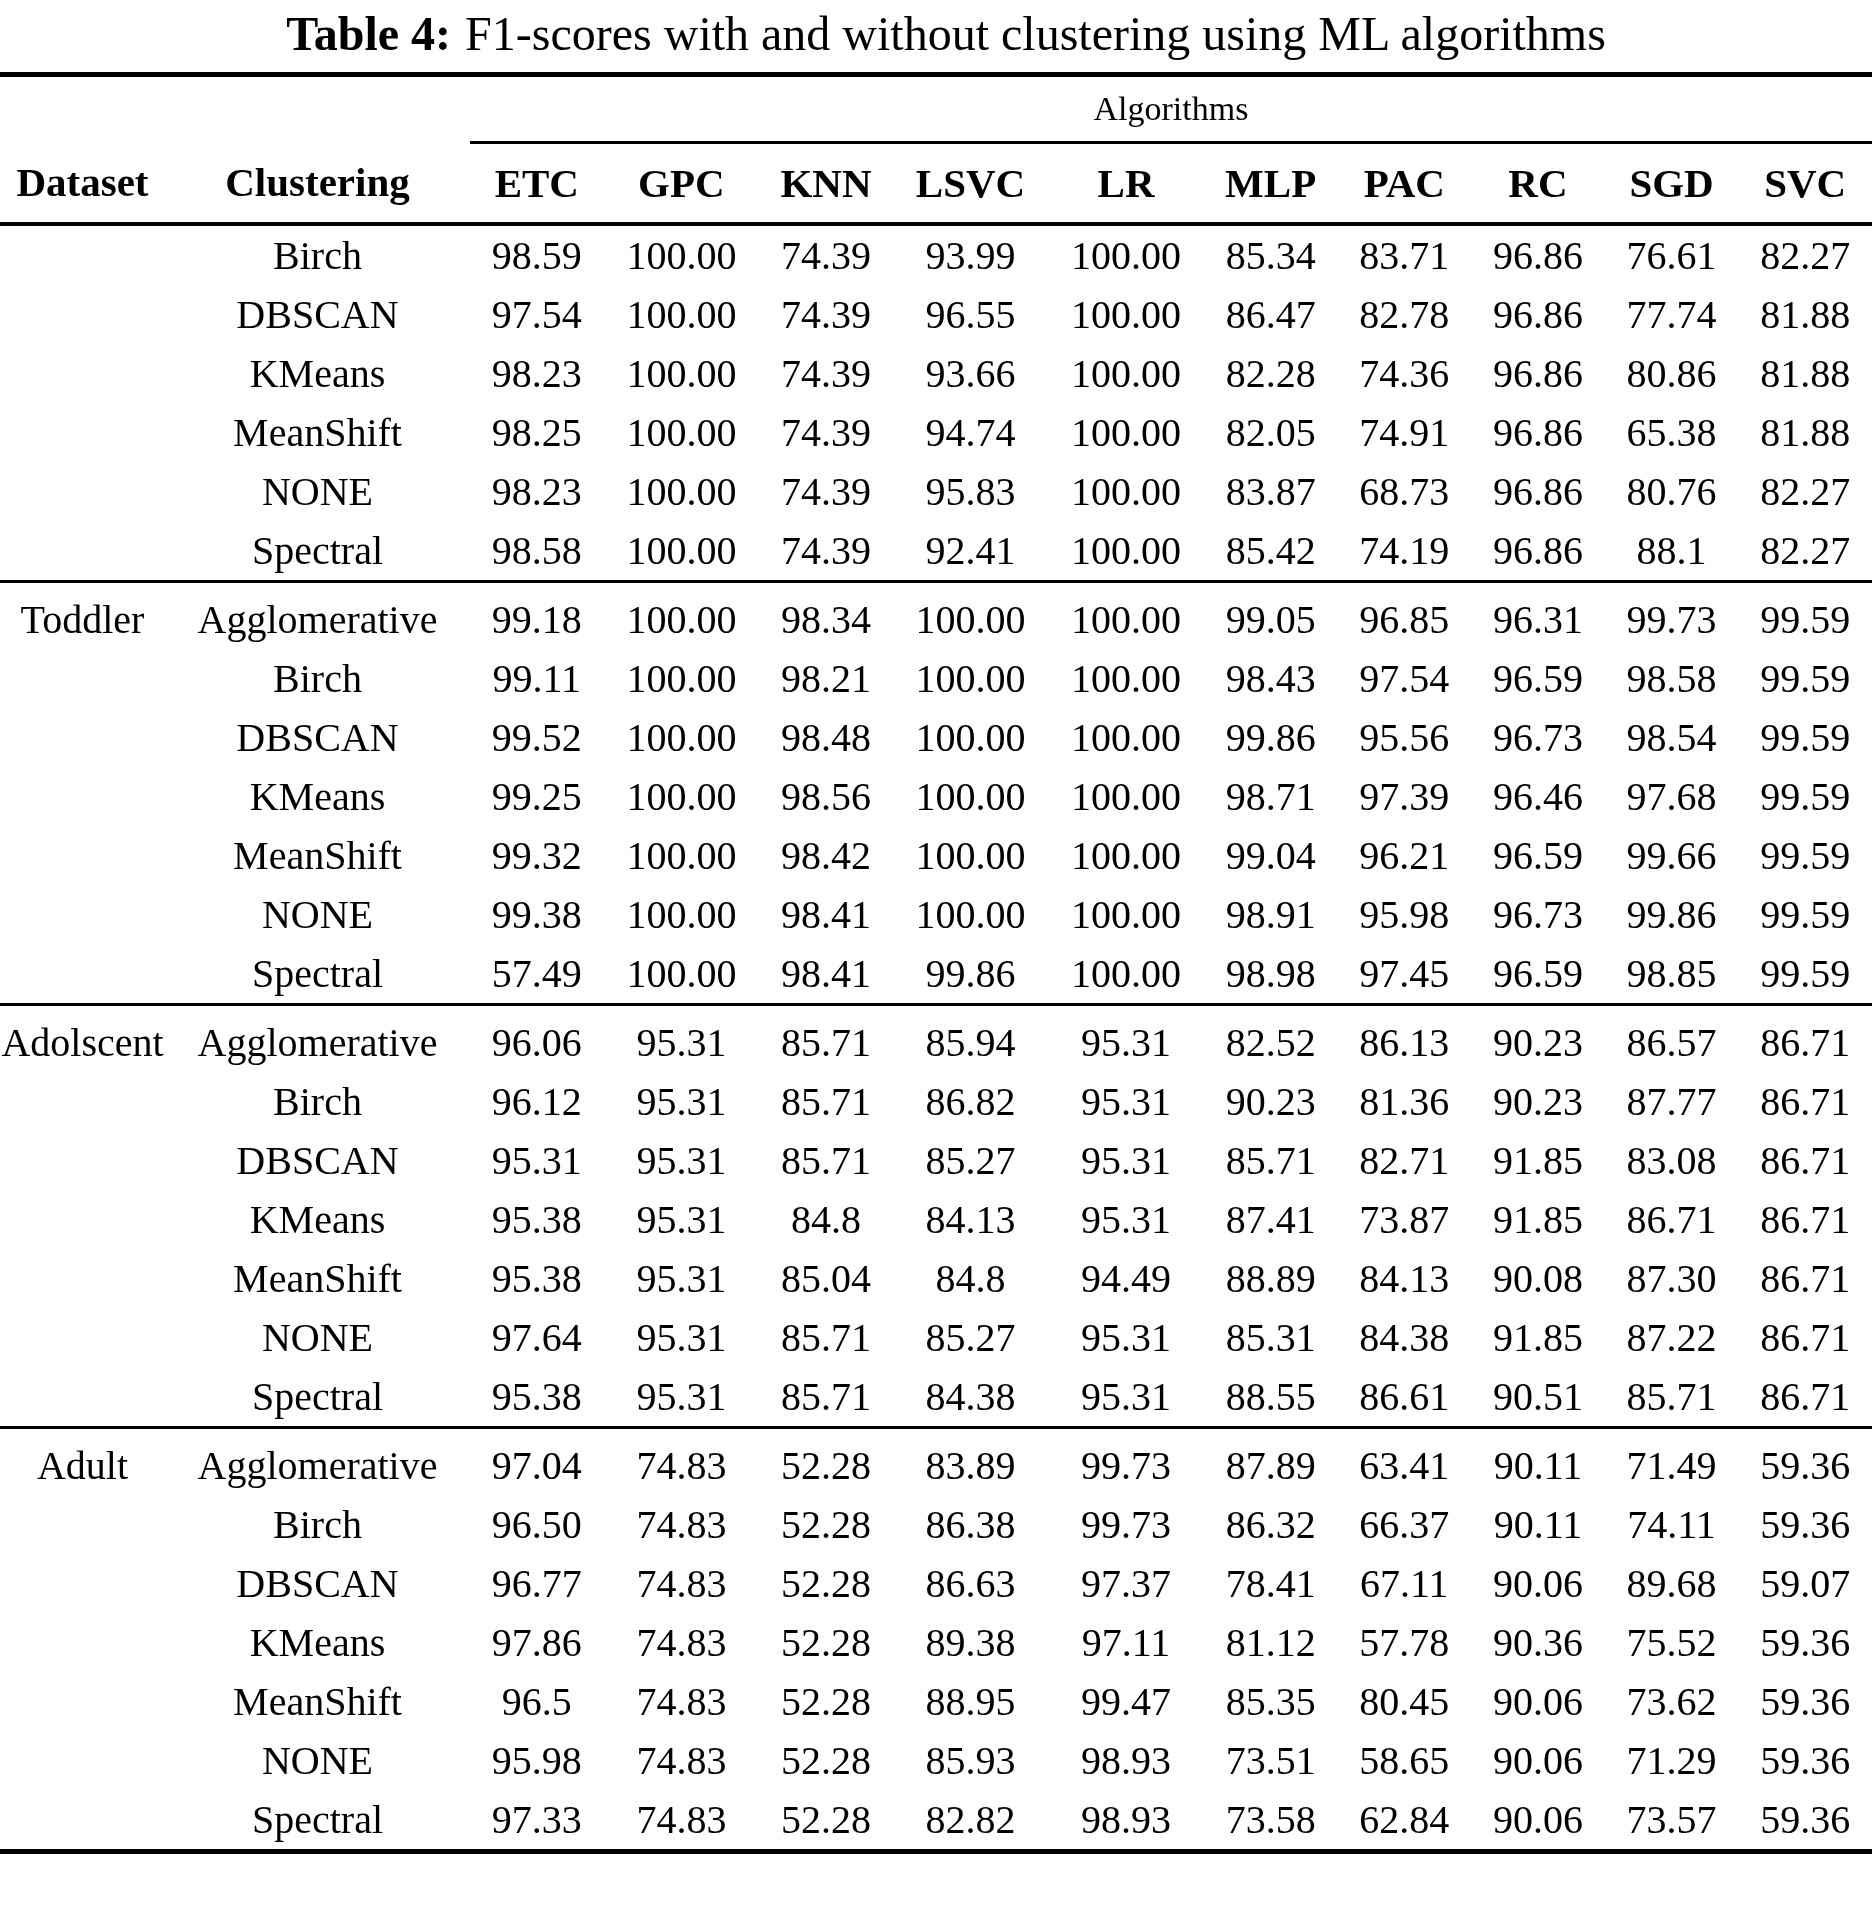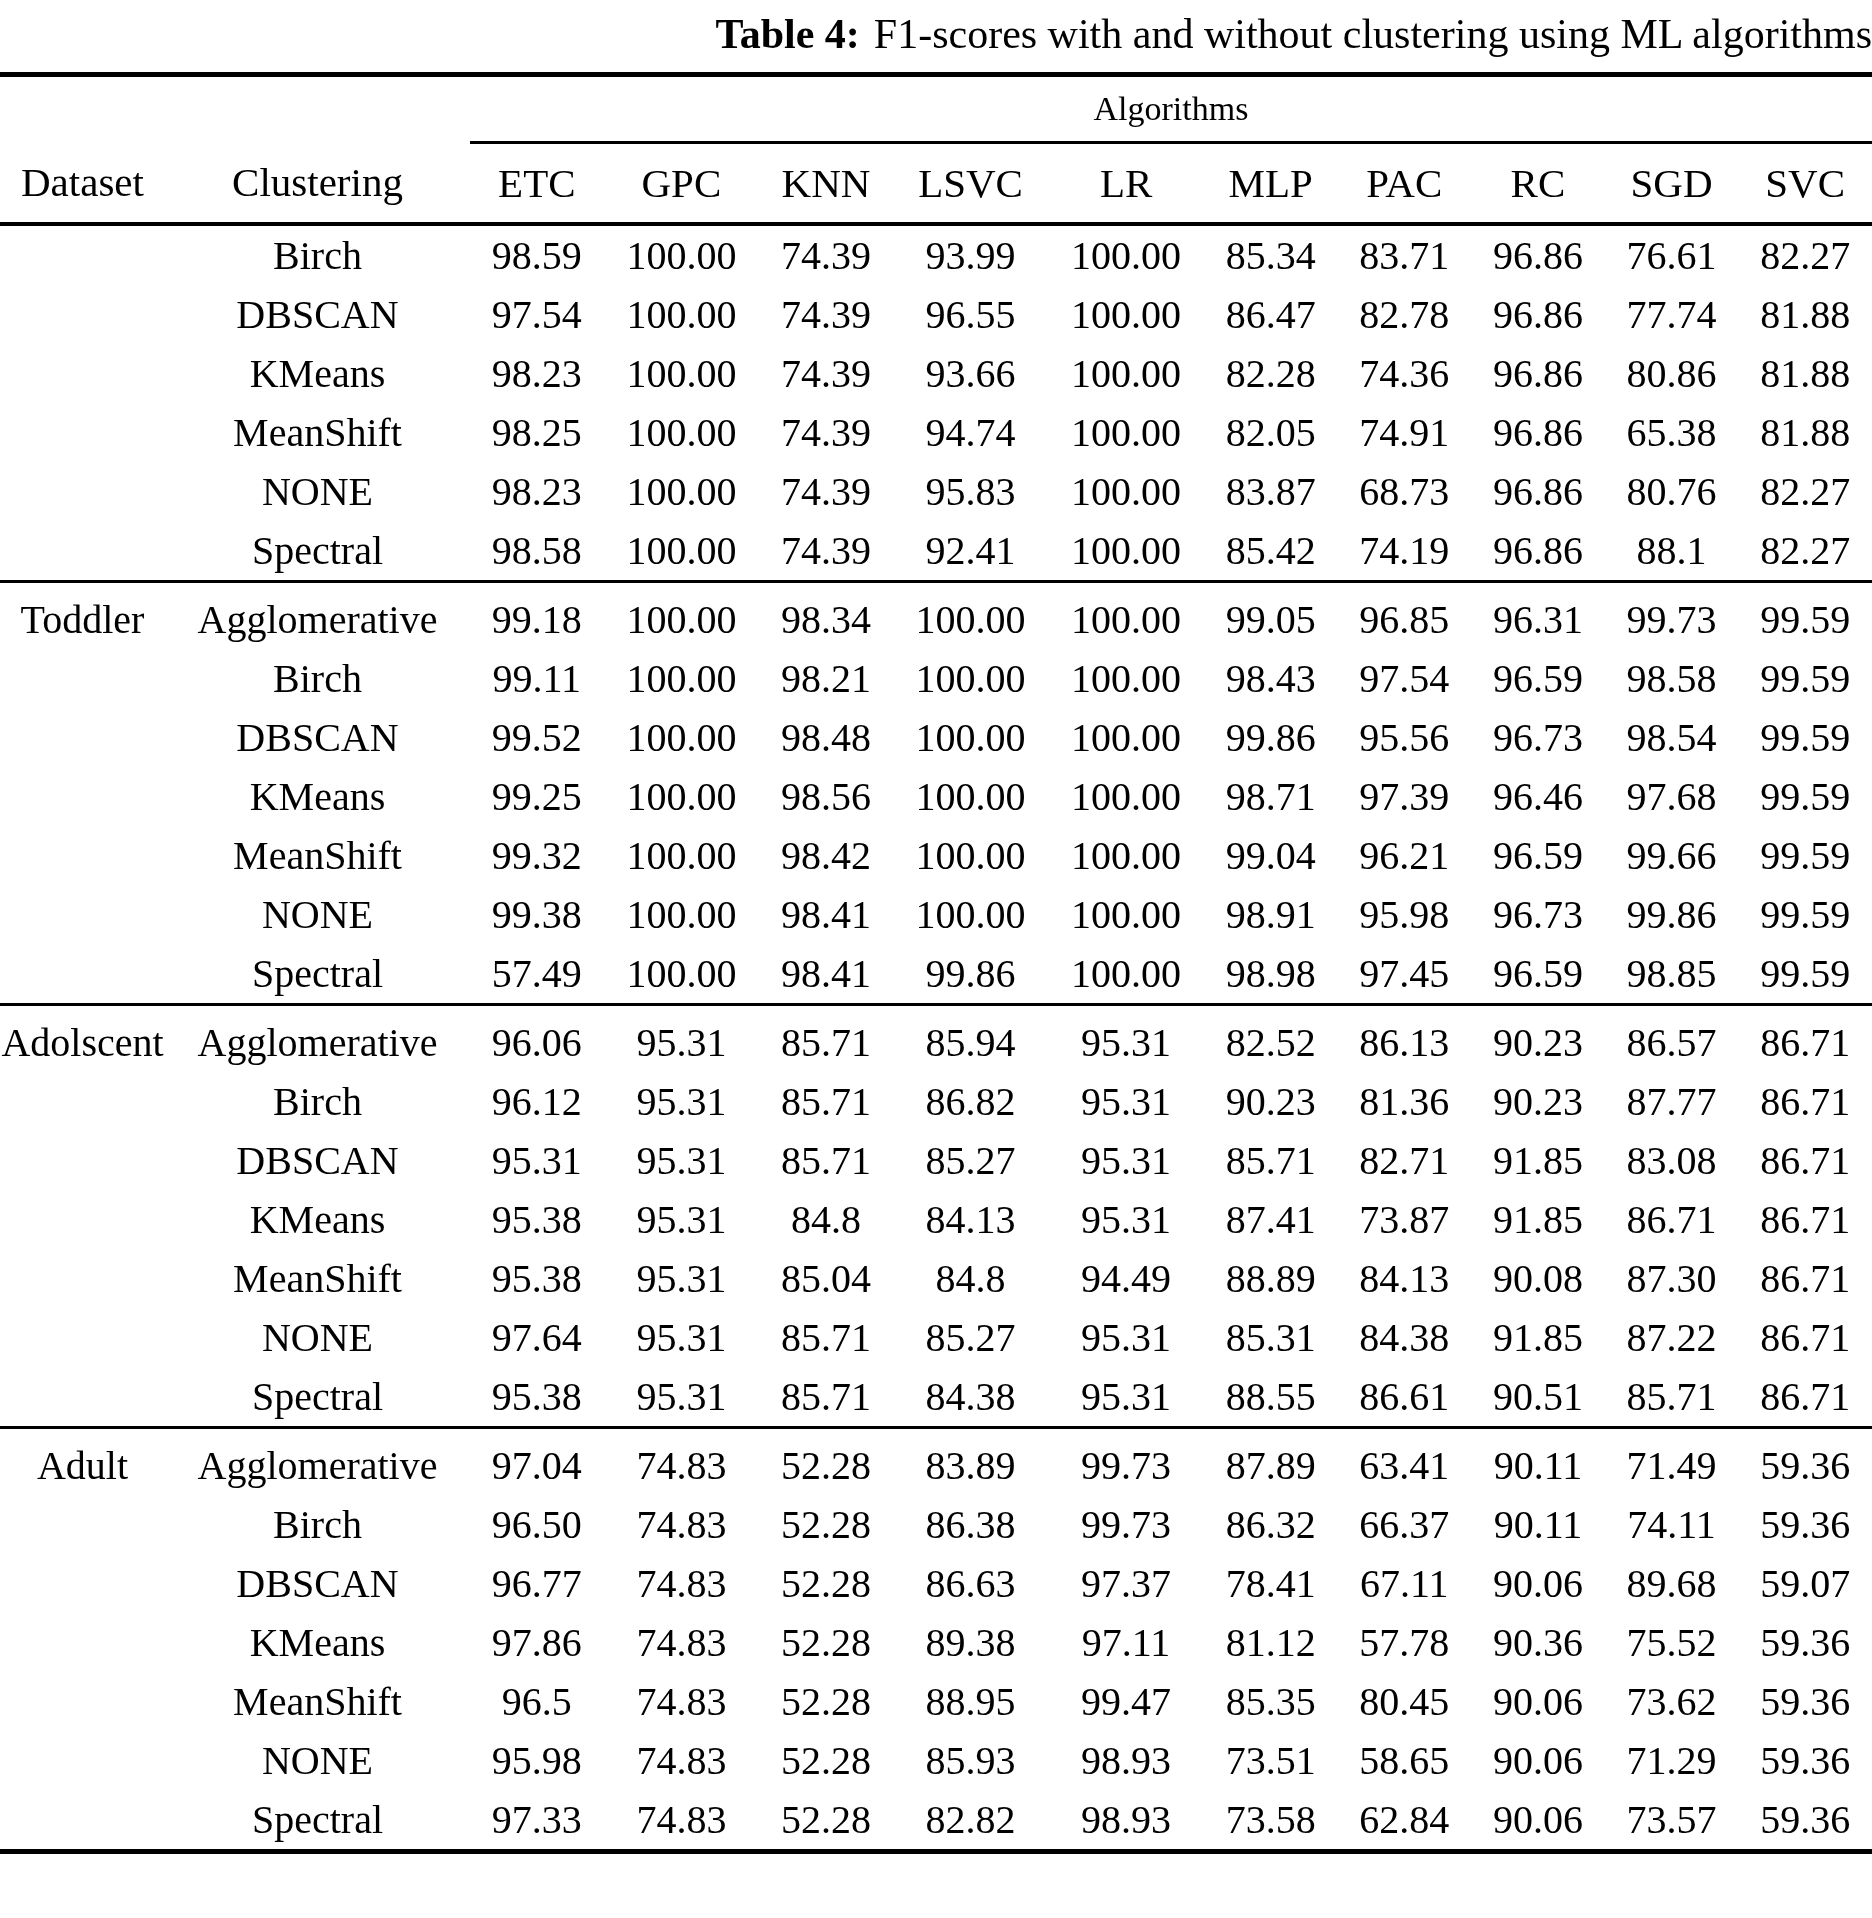--- a/index.html
+++ b/index.html
@@ -10,22 +10,22 @@
   body {
     width: 1872px;
     height: 1918px;
     overflow: hidden;
     font-family: "Liberation Serif", "DejaVu Serif", serif;
     color: #000000;
   }
   .caption {
     height: 66px;
     padding-top: 6px;
-    text-align: right;
-    font-size: 42px;
+    text-align: center;
+    font-size: 48px;
     line-height: 56px;
     white-space: nowrap;
     padding-left: 20px;
   }
   .caption .cap-label {
     font-weight: bold;
     margin-right: 14px;
   }
   table.f1 {
     width: 1872px;
@@ -46,21 +46,21 @@
     vertical-align: middle;
   }
   th.group-head {
     font-weight: bold;
     font-size: 34px;
     border-bottom: 3px solid #000;
   }
   
   tr.head-row th {
     height: 78px;
-    font-weight: normal;
+    font-weight: bold;
     font-size: 41px;
     vertical-align: middle;
     border-bottom: 4px solid #000;
   }
   
   tbody td {
     height: 59px;
     font-size: 40px;
     line-height: 59px;
     vertical-align: middle;

